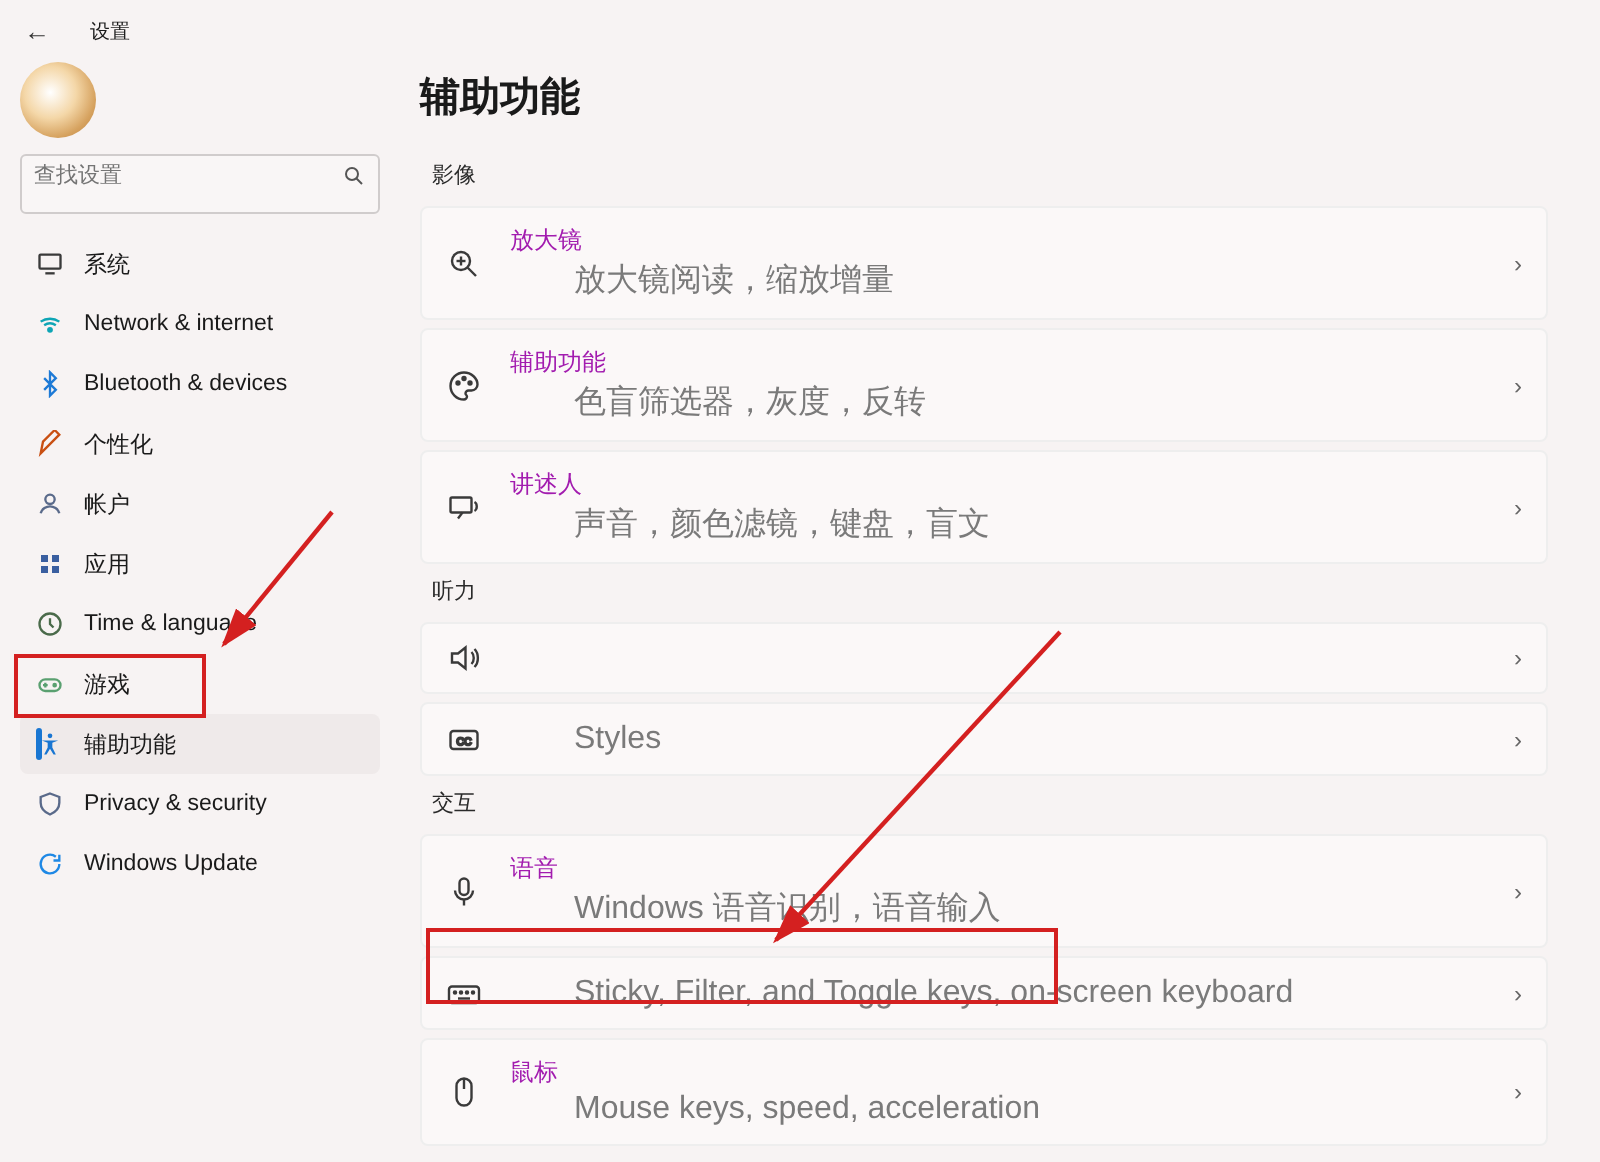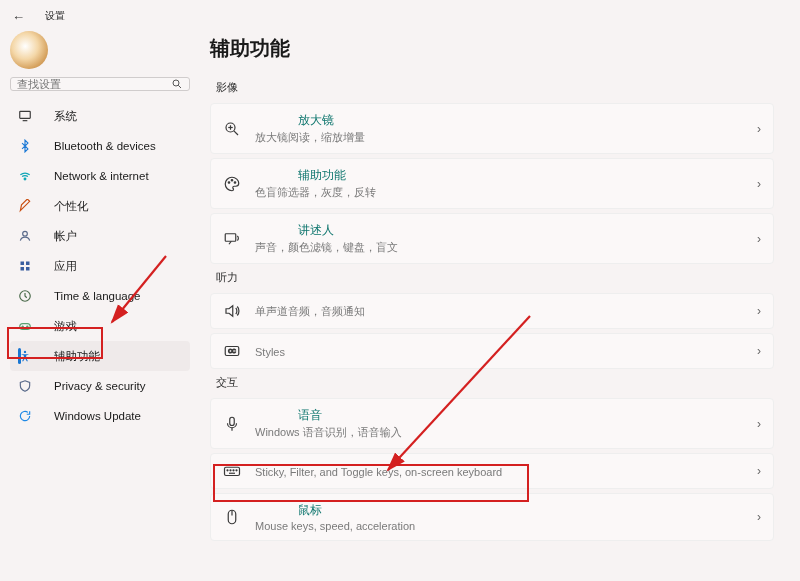--- a/index.html
+++ b/index.html
@@ -33,33 +33,33 @@
   .avatar {
     width: 38px; height: 38px;
     border-radius: 50%;
     background: radial-gradient(circle at 40% 40%, #fff 0%, #f4d7a8 40%, #d6a25f 70%, #b47a3a 100%);
     margin-bottom: 8px;
   }
   .searchbox {
     display: flex; align-items: flex-end;
     border: 1px solid #d0cccc;
     border-radius: 3px;
-    height: 14px;
-    padding: 0 6px;
+    height: 30px;
+    padding: 12px 6px;
     background: #f9f6f6;
     margin-bottom: 10px;
   }
   .searchbox input {
     flex: 1; border: none; background: transparent;
     font-size: 11px; outline: none; color:#555;
   }
   .searchbox .mag { width:12px; height:12px; color:#555; }
   .nav { list-style: none; }
   .nav li {
-    display: flex; align-items: center; gap: 22px;
+    display: flex; align-items: center; gap: 10px;
     height: 30px;
     padding: 0 8px;
     border-radius: 4px;
     cursor: pointer;
     font-size: 11.5px;
   }
   .nav li.active {
     background: #efeaea;
   }
   .nav li .icn { width: 14px; height:14px; display:flex; align-items:center; justify-content:center; flex-shrink:0; }
@@ -81,22 +81,22 @@
     border-radius: 4px;
     padding: 8px 12px;
     margin-bottom: 4px;
     display: flex;
     align-items: center;
     gap: 14px;
     cursor: pointer;
   }
   .card .cicn { width:18px; height:18px; color:#3a3a3a; display:flex; align-items:center; justify-content:center; flex-shrink:0; }
   .card .body { flex: 1; }
-  .card .ttl { font-size: 12px; color:#0f766e;margin-left:43px; }
-  .card .sub { font-size: 11px; color:#7a7a7a; margin-top:1px; }
+  .card .ttl { font-size: 12px; color:#a21caf; }
+  .card .sub { font-size: 16px; color:#7a7a7a; margin-top:1px;margin-left:32px; }
   .card .chev { color:#666; font-size:12px; }
   
   .anno { position:absolute; pointer-events:none; }
   .box-sidebar {
     left: 7px; top: 327px; width: 96px; height: 32px;
     border: 2px solid #d42020;
   }
   .box-keyboard {
     left: 213px; top: 464px; width: 316px; height: 38px;
     border: 2px solid #d42020;
@@ -126,35 +126,35 @@
         <span class="icn">
             <svg viewBox="0 0 24 24" width="14" height="14" fill="none" stroke="#3a3a3a" stroke-width="2">
               <rect x="3" y="4" width="18" height="12" rx="1"></rect>
               <line x1="8" y1="20" x2="16" y2="20"></line>
             </svg>
           </span>
         <span>系统</span>
       </li>
       <li>
         <span class="icn">
-            <svg viewBox="0 0 24 24" width="14" height="14" fill="#1e7ad6">
-              <path d="M12 2l5 5-5 5 5 5-5 5V2z M7 7l10 10 M7 17l10-10" fill="none" stroke="#1e7ad6" stroke-width="2"></path>
-            </svg>
-          </span>
-        <span>Bluetooth &amp; devices</span>
-      </li>
-      <li>
-        <span class="icn">
             <svg viewBox="0 0 24 24" width="14" height="14" fill="none" stroke="#0ea5b5" stroke-width="2">
               <path d="M4 10a14 14 0 0 1 16 0"></path>
               <path d="M7 13a9 9 0 0 1 10 0"></path>
               <circle cx="12" cy="17" r="1.5" fill="#0ea5b5"></circle>
             </svg>
           </span>
         <span>Network &amp; internet</span>
+      </li>
+      <li>
+        <span class="icn">
+            <svg viewBox="0 0 24 24" width="14" height="14" fill="#1e7ad6">
+              <path d="M12 2l5 5-5 5 5 5-5 5V2z M7 7l10 10 M7 17l10-10" fill="none" stroke="#1e7ad6" stroke-width="2"></path>
+            </svg>
+          </span>
+        <span>Bluetooth &amp; devices</span>
       </li>
       <li>
         <span class="icn">
             <svg viewBox="0 0 24 24" width="14" height="14" fill="none" stroke="#c94f12" stroke-width="2">
               <path d="M4 20l6-6 10-10-4-4L6 10l-2 10z"></path>
             </svg>
           </span>
         <span>个性化</span>
       </li>
       <li>
@@ -282,21 +282,20 @@
 
     <div class="card">
       <span class="cicn">
           <svg viewBox="0 0 24 24" width="18" height="18" fill="none" stroke="currentColor" stroke-width="1.6">
             <path d="M4 9v6h4l5 4V5L8 9H4z"></path>
             <path d="M17 8c2 2 2 6 0 8"></path>
             <path d="M19 6c3 3 3 9 0 12"></path>
           </svg>
         </span>
       <div class="body">
-        <div class="sub">单声道音频，音频通知</div>
       </div>
       <span class="chev">›</span>
     </div>
 
 
     <div class="card">
       <span class="cicn">
           <svg viewBox="0 0 24 24" width="18" height="18" fill="none" stroke="currentColor" stroke-width="1.6">
             <rect x="3" y="6" width="18" height="12" rx="2"></rect>
             <text x="12" y="15" font-size="7" text-anchor="middle" fill="currentColor" font-family="sans-serif">CC</text>

